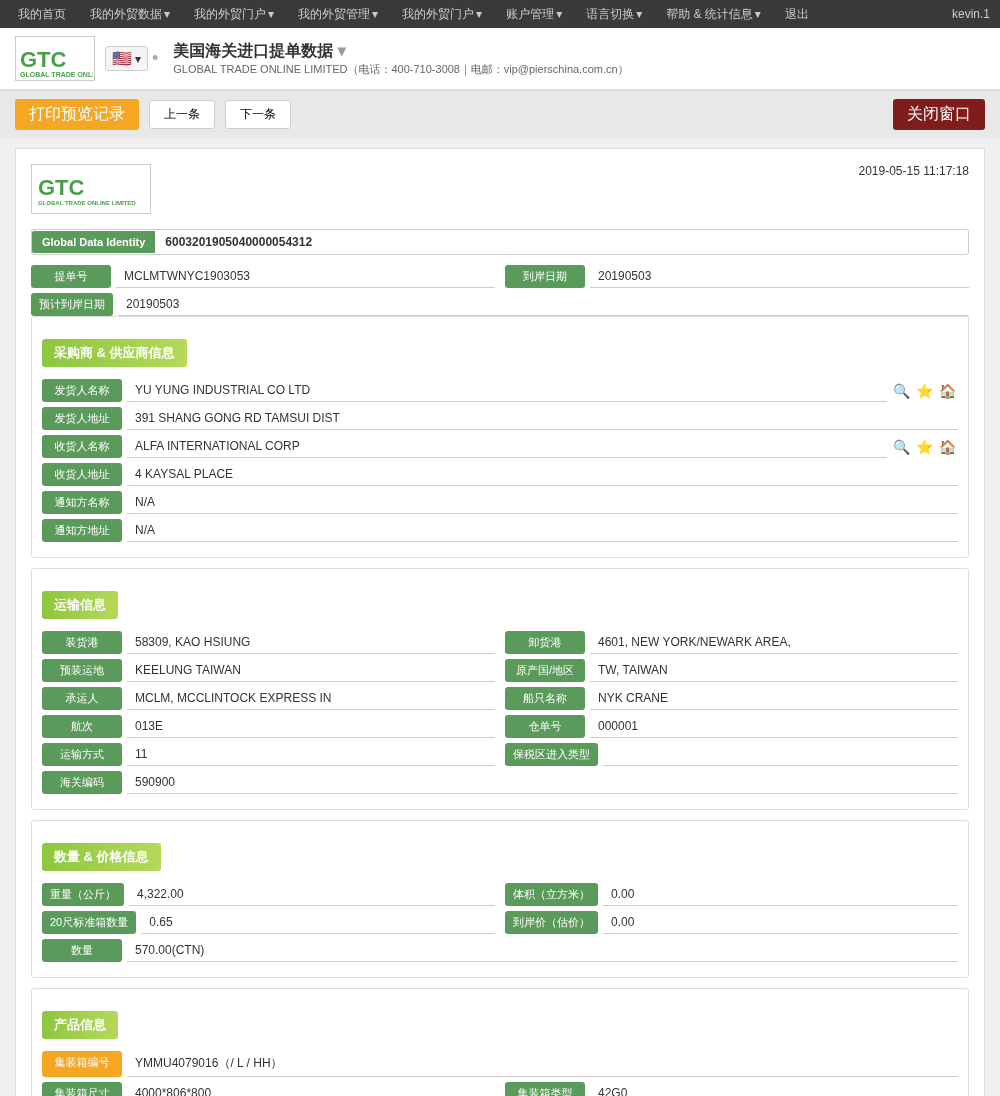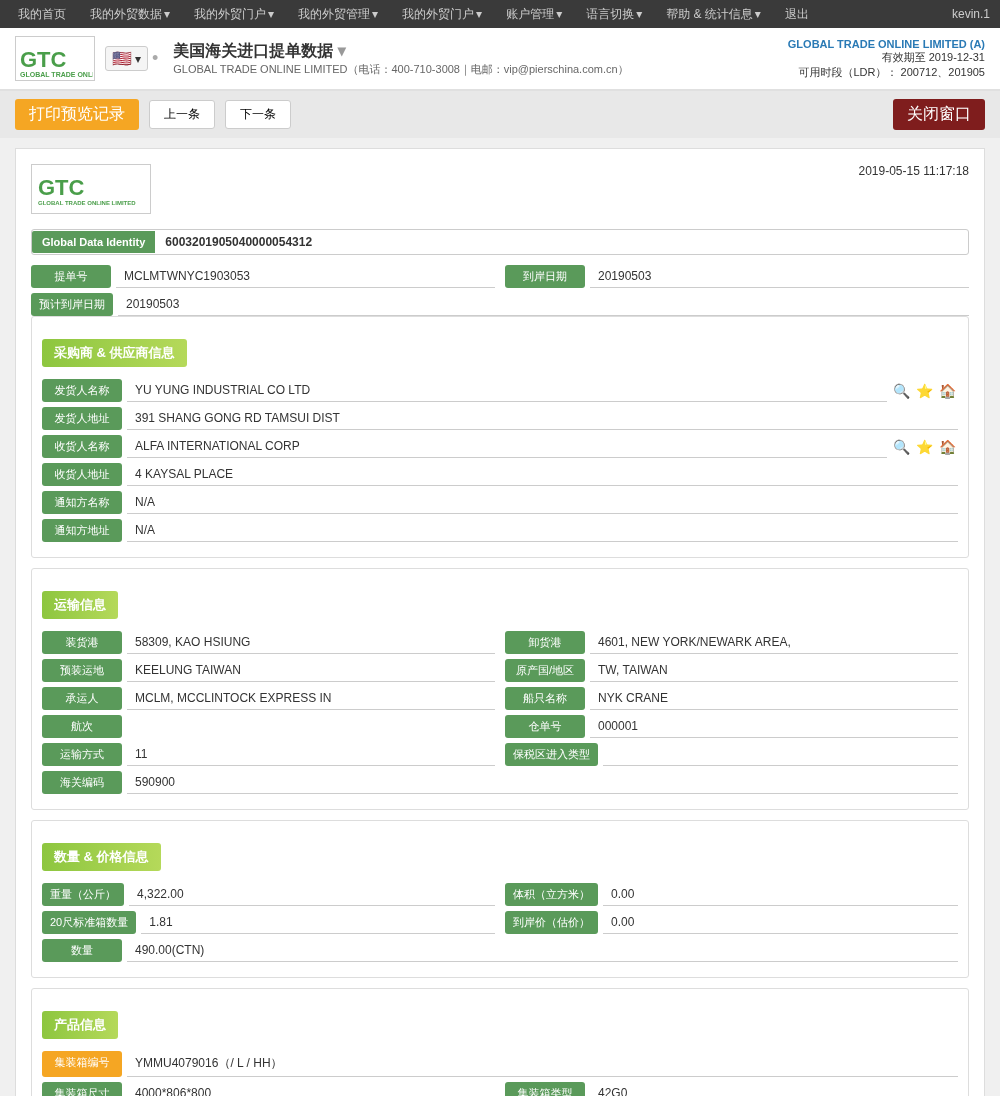--- a/index.html
+++ b/index.html
@@ -272,31 +272,20 @@
       <span style="color:#aaa;font-size:18px;">•</span>
     </div>
   </div>
   <div class="header-title">
     <h2>
       <span>美国海关进口提单数据</span>
       <span style="color:#999;"> ▾</span>
     </h2>
     <p>GLOBAL TRADE ONLINE LIMITED（电话：400-710-3008｜电邮：vip@pierschina.com.cn）</p>
   </div>
-  <div class="header-info">
-    <div class="company">GLOBAL TRADE ONLINE LIMITED (A)</div>
-    <div>
-      <span>有效期至</span>
-      <span>2019-12-31</span>
-    </div>
-    <div>
-      <span>可用时段（LDR）：</span>
-      <span>200712、201905</span>
-    </div>
-  </div>
 </div>
 
 <div class="toolbar">
   <button class="btn-print">打印预览记录</button>
   <button class="btn-nav">上一条</button>
   <button class="btn-nav">下一条</button>
   <button class="btn-close">关闭窗口</button>
 </div>
 
 <div class="main-content">
@@ -429,20 +418,21 @@
         </div>
         <div class="field-item">
           <div class="field-label">船只名称</div>
           <div class="field-value">NYK CRANE</div>
         </div>
       </div>
 
       <div class="two-col" style="margin-top:5px;">
         <div class="field-item">
           <div class="field-label">航次</div>
+          <div class="field-value">013E</div>
         </div>
         <div class="field-item">
           <div class="field-label">仓单号</div>
           <div class="field-value">000001</div>
         </div>
       </div>
 
       <div class="two-col" style="margin-top:5px;">
         <div class="field-item">
           <div class="field-label">运输方式</div>
@@ -472,32 +462,32 @@
         </div>
         <div class="field-item">
           <div class="field-label">体积（立方米）</div>
           <div class="field-value">0.00</div>
         </div>
       </div>
 
       <div class="two-col" style="margin-top:5px;">
         <div class="field-item">
           <div class="field-label">20尺标准箱数量</div>
-          <div class="field-value">1.81</div>
+          <div class="field-value">0.65</div>
         </div>
         <div class="field-item">
           <div class="field-label">到岸价（估价）</div>
           <div class="field-value">0.00</div>
         </div>
       </div>
 
       <div class="field-row" style="margin-top:5px;">
         <div class="field-item">
           <div class="field-label">数量</div>
-          <div class="field-value">490.00(CTN)</div>
+          <div class="field-value">570.00(CTN)</div>
         </div>
       </div>
     </div>
 
     <div class="section-wrapper">
       <div class="section-header">产品信息</div>
 
       
       <div class="field-row">
         <div class="field-item">

